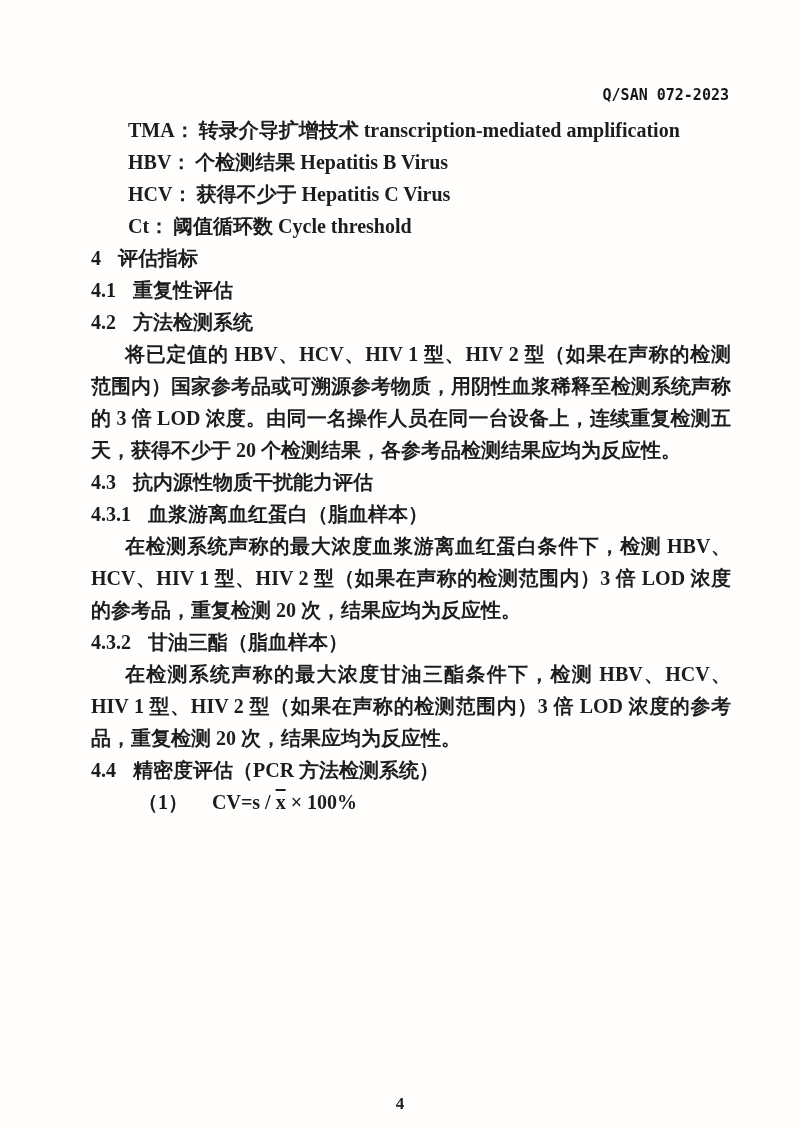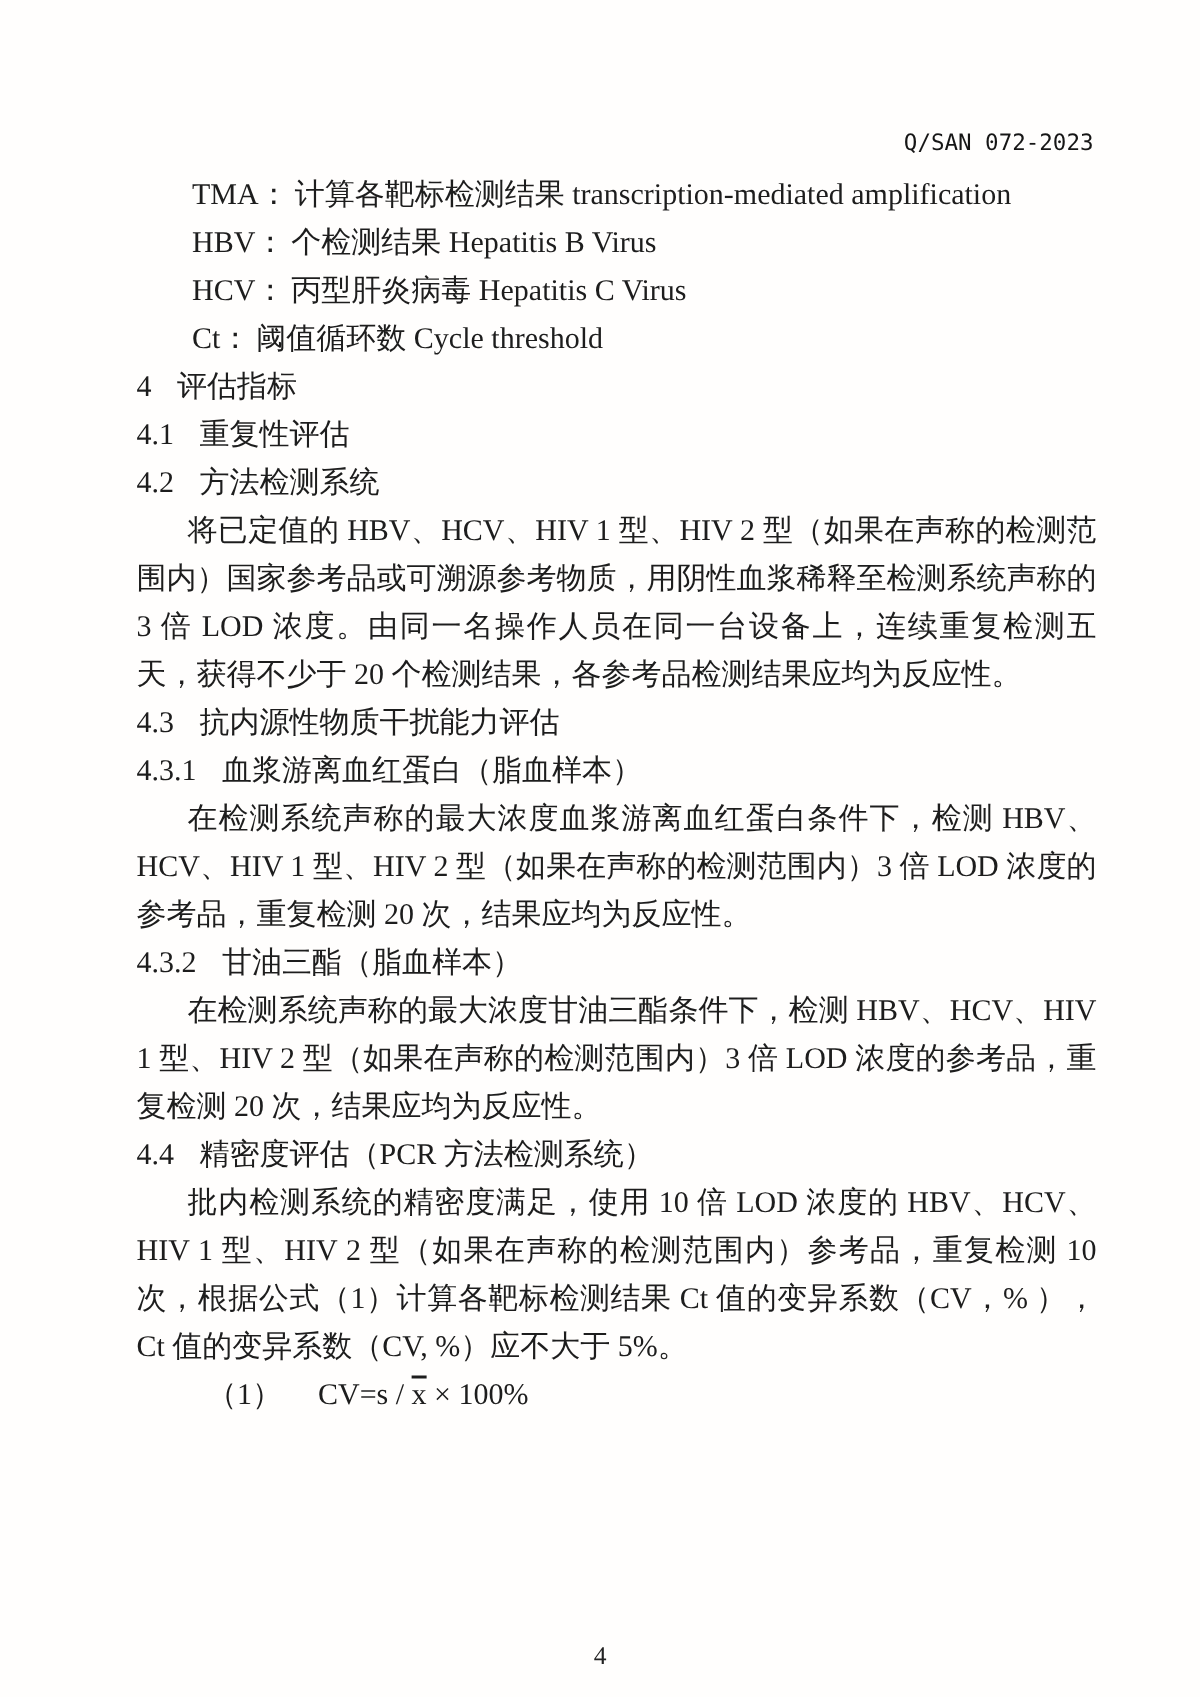--- a/index.html
+++ b/index.html
@@ -12,20 +12,21 @@
     position: relative;
     background: #fffefd;
     font-family: "Liberation Serif", "DejaVu Serif", serif;
     color: #1d1d1d;
     overflow: hidden;
   }
   .page {
     position: relative;
     width: 800px;
     height: 1131px;
+    font-weight: bold;
   }
   .header-row {
     padding-top: 86px;
     margin-right: 71px;
     text-align: right;
     font-family: "DejaVu Sans Mono", "Liberation Mono", monospace;
     font-size: 15px;
     letter-spacing: 0px;
     color: #161616;
   }
@@ -83,27 +84,27 @@
 <div class="page">
 
   <div class="header-row">
     <span>Q/SAN 072-2023</span>
   </div>
 
   <div class="content">
 
     <div class="terms">
       <div class="term-row">
-        <span class="term-abbr">TMA：</span><span>计算各靶标检测结果 transcription-mediated amplification</span>
+        <span class="term-abbr">TMA：</span><span>转录介导扩增技术 transcription-mediated amplification</span>
       </div>
       <div class="term-row">
         <span class="term-abbr">HBV：</span><span>个检测结果 Hepatitis B Virus</span>
       </div>
       <div class="term-row">
-        <span class="term-abbr">HCV：</span><span>丙型肝炎病毒 Hepatitis C Virus</span>
+        <span class="term-abbr">HCV：</span><span>获得不少于 Hepatitis C Virus</span>
       </div>
       <div class="term-row">
         <span class="term-abbr">Ct：</span><span>阈值循环数 Cycle threshold</span>
       </div>
     </div>
 
     <div class="heading">
       <span class="hnum">4</span><span>评估指标</span>
     </div>
 
@@ -131,21 +132,20 @@
     <div class="heading">
       <span class="hnum">4.3.2</span><span>甘油三酯（脂血样本）</span>
     </div>
 
     <p class="para">在检测系统声称的最大浓度甘油三酯条件下，检测 HBV、HCV、HIV 1 型、HIV 2 型（如果在声称的检测范围内）3 倍 LOD 浓度的参考品，重复检测 20 次，结果应均为反应性。</p>
 
     <div class="heading">
       <span class="hnum">4.4</span><span>精密度评估（PCR 方法检测系统）</span>
     </div>
 
-    <p class="para">批内检测系统的精密度满足，使用 10 倍 LOD 浓度的 HBV、HCV、HIV 1 型、HIV 2 型（如果在声称的检测范围内）参考品，重复检测 10 次，根据公式（1）计算各靶标检测结果 Ct 值的变异系数（CV，% ），Ct 值的变异系数（CV, %）应不大于 5%。</p>
 
     <div class="formula">
       <span class="f-label">（1）</span><span>CV=s / </span><span class="xbar">x</span><span> × 100%</span>
     </div>
 
   </div>
 
   <div class="footer">
     <span>4</span>
   </div>

